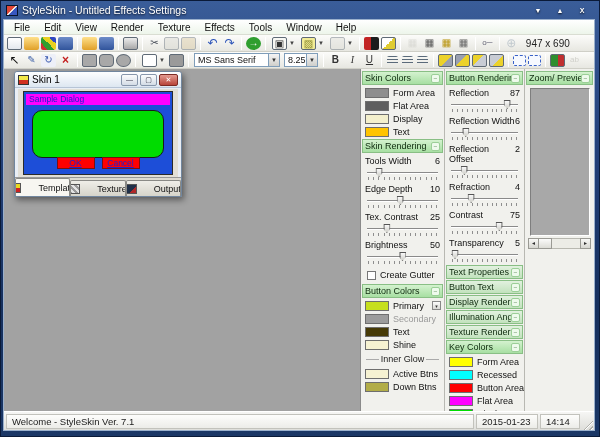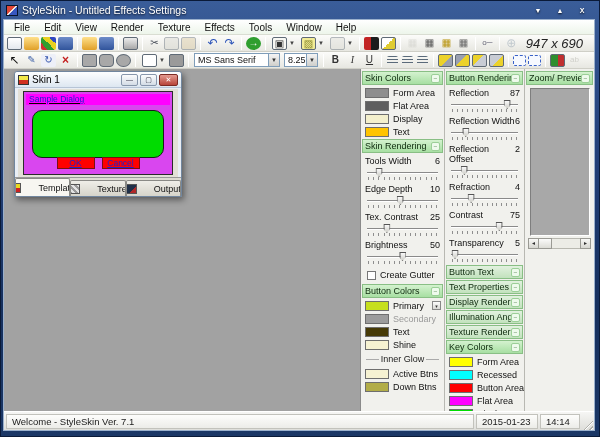--- a/index.html
+++ b/index.html
@@ -38,21 +38,21 @@
   .tbi.bars{width:11px;height:9px;margin:2px 2px;
     background:repeating-linear-gradient(to bottom,#5a6a7a 0 1px,transparent 1px 3px);}
   .tbi.dash{width:13px;height:11px;border:1px dashed #3a62c8;background:#f6f9ff;}
   .dropwrap{display:flex;align-items:center;margin:0 1px;border:1px solid transparent;}
   .droparrow{font-size:6px;color:#444;padding:0 1px;}
   .combo{height:14px;background:#fff;border:1px solid #7f9db9;display:flex;align-items:center;
     font-size:9px;padding-left:3px;margin:16px 2px;color:#111;}
   .combo .cval{flex:1;overflow:hidden;white-space:nowrap;}
   .combo .arrow{width:11px;align-self:stretch;background:linear-gradient(#f4f4f4,#cfcfcb);
     border-left:1px solid #7f9db9;font-size:6px;line-height:12px;text-align:center;color:#333;}
-  .sizelabel{font-size:13px;color:#222;padding:0 6px;font-style:italic;}
+  .sizelabel{font-size:10px;color:#222;padding:0 6px;}
 
   .main{flex:1;display:flex;overflow:hidden;position:relative;}
   .canvas{flex:1;background:#a2a2a2;position:relative;border-right:1px solid #8a8a8a;}
 
   .col{width:84px;background:#f1f1ed;border-right:1px solid #b8b8b2;padding:1px 1px;
     font-size:9px;overflow:hidden;flex:0 0 auto;}
   .col2{width:80px;}
   .col3{width:69px;border-right:none;}
 
   .ph{height:14px;background:linear-gradient(#d4f2cf,#a7dfa2);border:1px solid #89bf85;
@@ -99,21 +99,21 @@
     box-shadow:2px 3px 6px rgba(0,0,0,.45);}
   .swtitle{height:16px;display:flex;align-items:center;padding:0 3px;font-size:10px;color:#000;
     background:linear-gradient(#fdfeff,#dde7f1);border-bottom:1px solid #b6c4d6;border-radius:3px 3px 0 0;}
   .swicon{width:11px;height:10px;margin-right:3px;border:1px solid #333;
     background:linear-gradient(180deg,#f2e84a 55%,#d03020 55%);}
   .swbtns{margin-left:auto;display:flex;}
   .wbtn{width:17px;height:12px;border:1px solid #8796ab;border-radius:2px;margin-left:2px;
     background:linear-gradient(#fbfcfd,#d4dce6);font-size:7px;line-height:10px;text-align:center;color:#334;}
   .wbtn.close{width:19px;background:linear-gradient(#e49a90,#b8443a);color:#fff;border-color:#7c2a24;}
   .swbody{position:absolute;left:3px;right:3px;top:17px;bottom:19px;background:#e2dfd6;}
-  .dialog{position:absolute;left:5px;top:2px;right:5px;bottom:2px;background:#d946ef;border:1px solid #2a2a2a;text-decoration:underline;}
+  .dialog{position:absolute;left:5px;top:2px;right:5px;bottom:2px;background:#1d4ed8;border:1px solid #2a2a2a;}
   .dlgtitle{height:11px;margin:2px;background:#ff00ff;color:#2020cc;font-size:8.5px;
     line-height:11px;padding-left:3px;overflow:hidden;}
   .display{position:absolute;left:8px;top:18px;right:8px;height:48px;background:#00dc00;
     border:1px solid #1a1a1a;border-radius:10px;}
   .dlgbuttons{position:absolute;bottom:5px;left:0;right:0;display:flex;justify-content:center;gap:7px;}
   .dlgbtn{width:38px;height:12px;background:#ff0000;border:1px solid #7a1010;color:#2020cc;
     font-size:8.5px;line-height:11px;text-align:center;text-decoration:underline;}
   .tabs{position:absolute;left:0;right:0;bottom:0;height:19px;display:flex;
     background:#dedbd2;border-top:1px solid #999;}
   .tab{flex:1;display:flex;align-items:center;justify-content:center;gap:17px;font-size:9px;color:#111;
@@ -498,25 +498,25 @@
             <div class="slrow1">
               <span>Transparency</span>
               <span>5</span>
             </div>
             <div class="sltrack">
               <span class="slthumb" style="left: 6%;"></span>
             </div>
             <div class="slticks"></div>
           </div>
           <div class="ph dim">
+            <span class="pht">Text Properties</span>
+            <span class="phbtn">–</span>
+          </div>
+          <div class="ph dim">
             <span class="pht">Button Text</span>
-            <span class="phbtn">–</span>
-          </div>
-          <div class="ph dim">
-            <span class="pht">Text Properties</span>
             <span class="phbtn">–</span>
           </div>
           <div class="ph dim">
             <span class="pht">Display Rendering</span>
             <span class="phbtn">–</span>
           </div>
           <div class="ph dim">
             <span class="pht">Illumination Angle</span>
             <span class="phbtn">–</span>
           </div>

